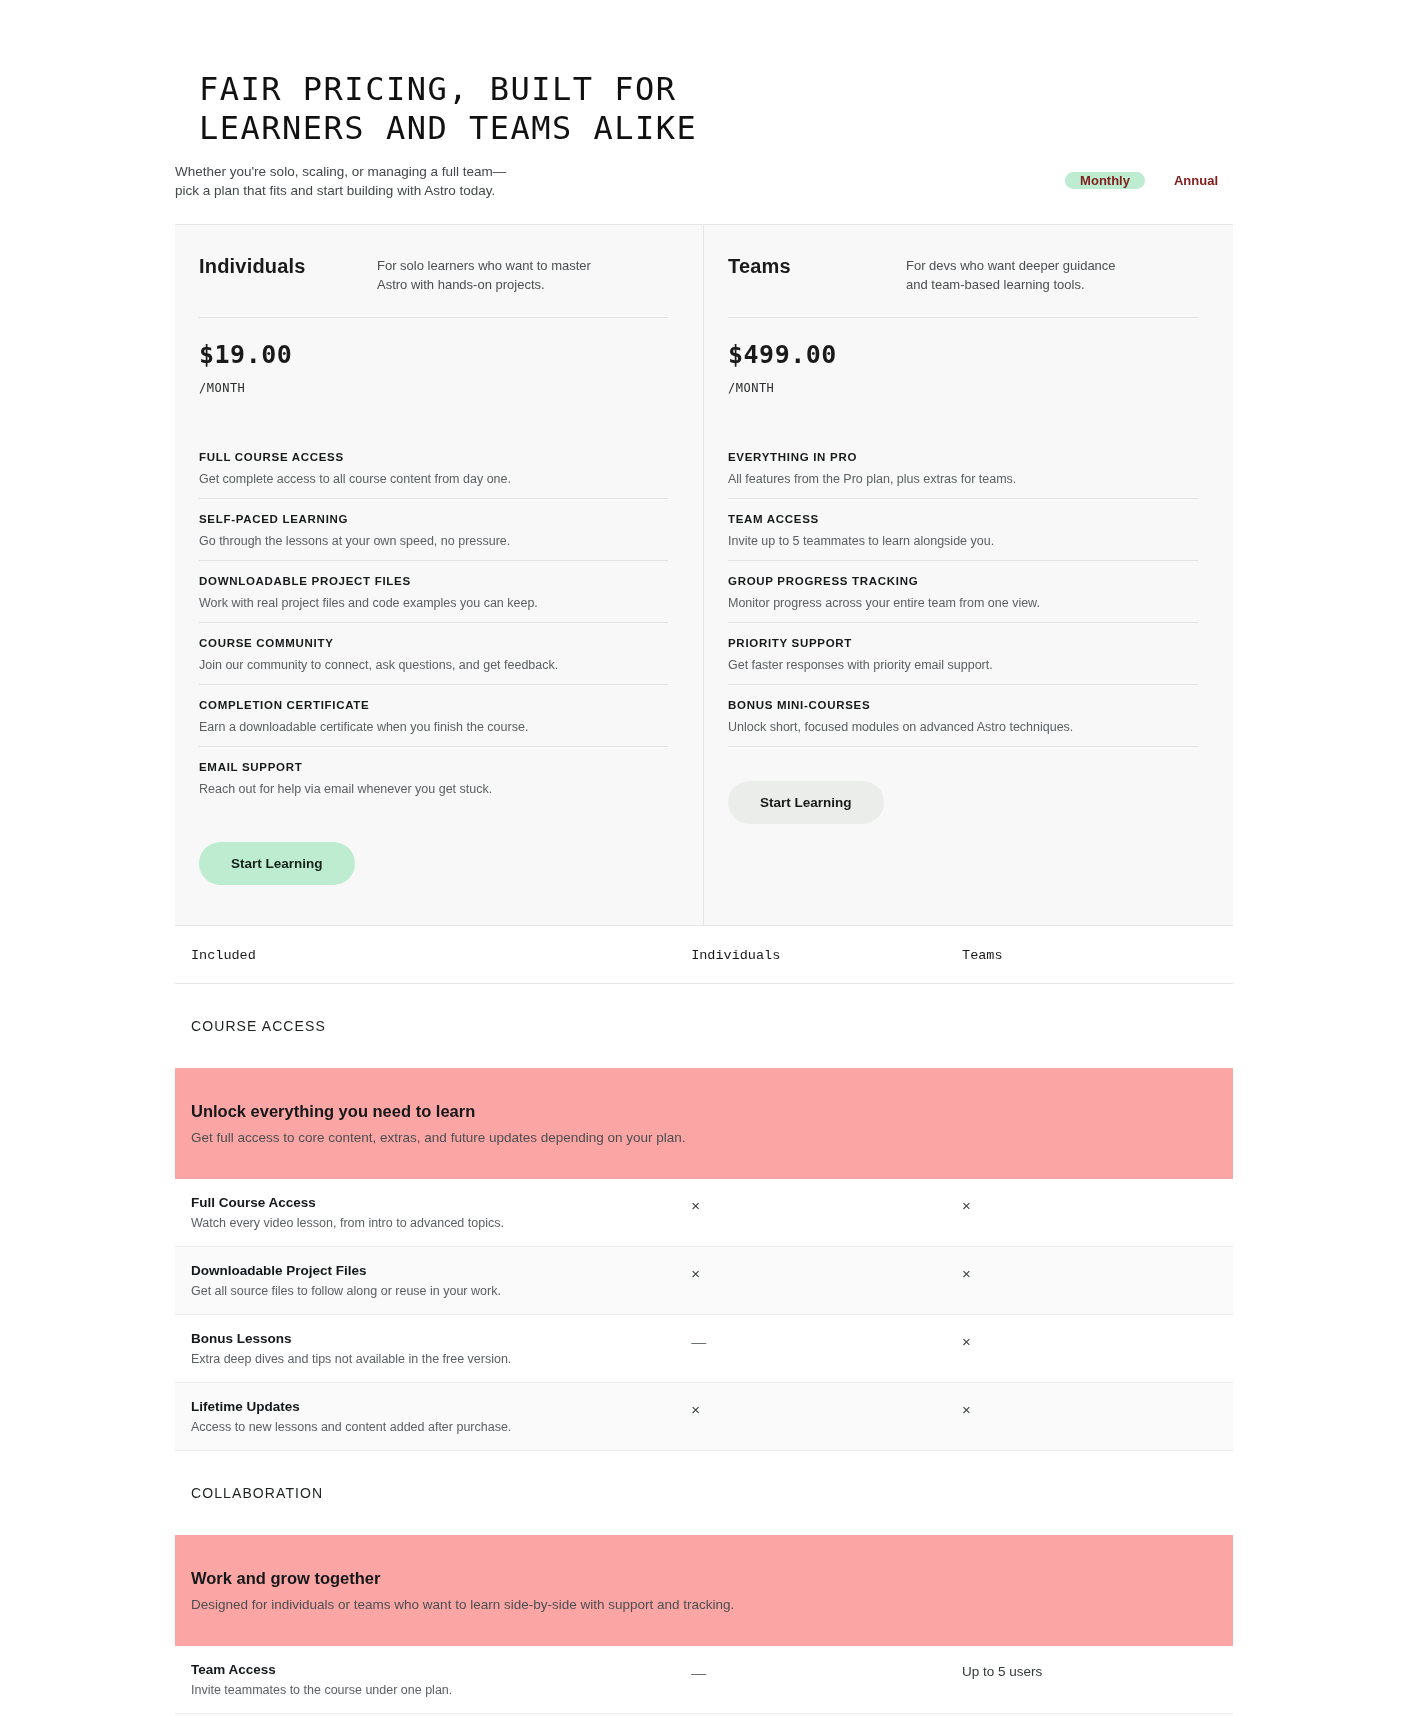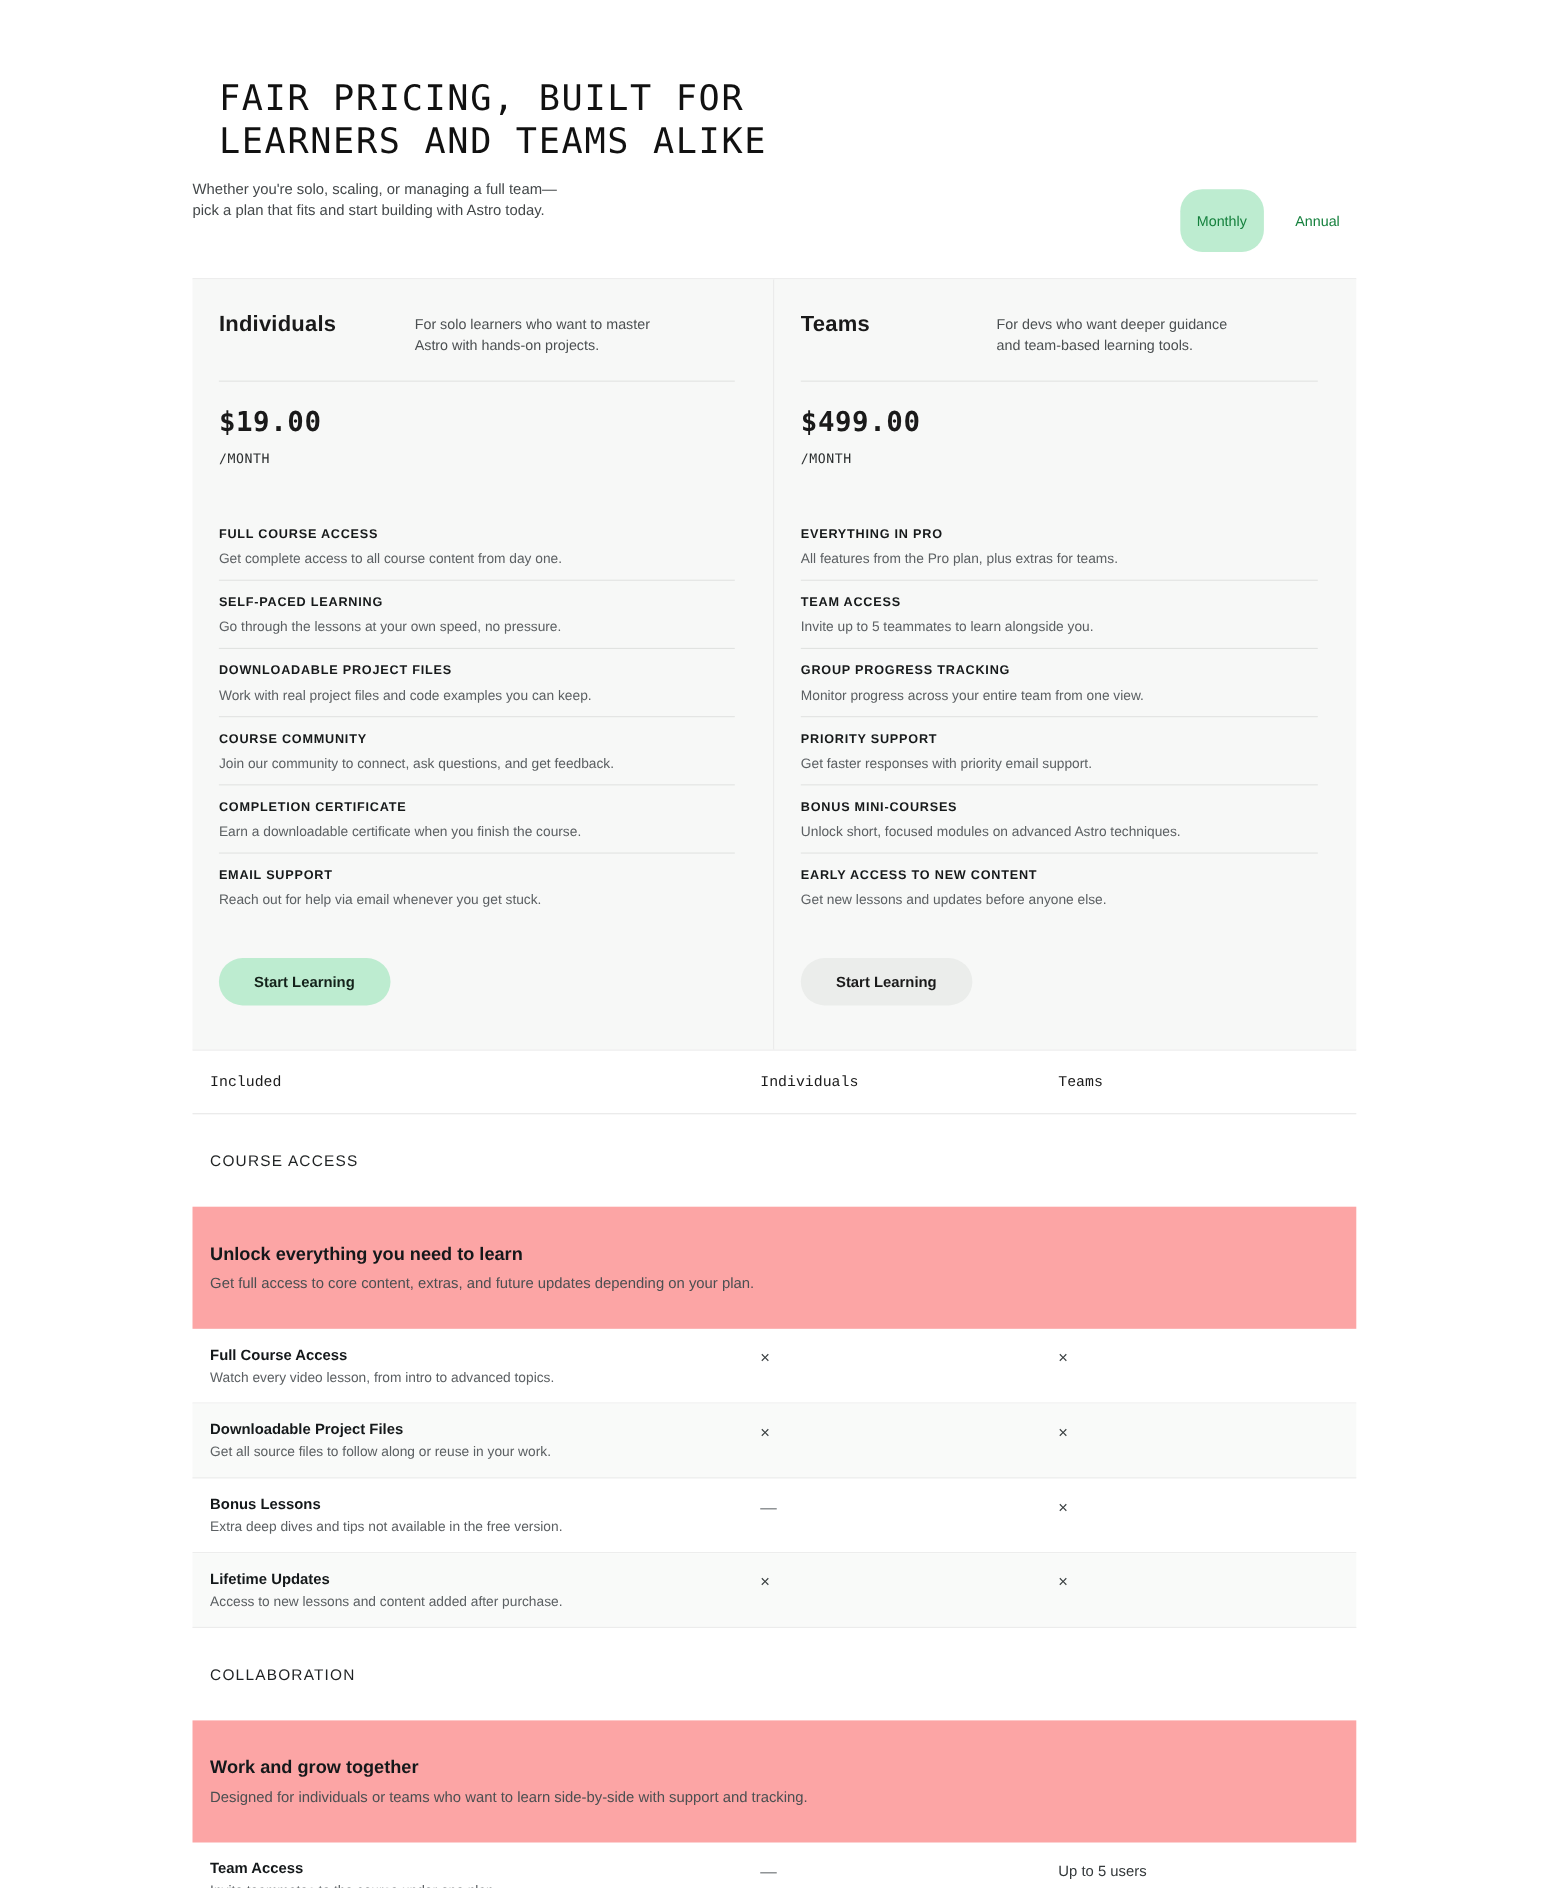--- a/index.html
+++ b/index.html
@@ -41,23 +41,23 @@
     white-space: pre-line;
   }
   .billing-toggle {
     display: flex;
     align-items: center;
     gap: 14px;
     margin-top: 10px;
   }
   .billing-opt {
     font-size: 13px;
-    font-weight: 400;
-    color: #15803d;
-    padding: 21px 15px;
+    font-weight: 700;
+    color: #7f1d1d;
+    padding: 1px 15px;
     border-radius: 20px;
     cursor: pointer;
     white-space: nowrap;
   }
   .billing-opt.active {
     background: #bdecd0;
   }
 
   
   .cards {
@@ -270,24 +270,20 @@
         <div class="feat-desc">Monitor progress across your entire team from one view.</div>
       </div>
       <div class="feat">
         <div class="feat-title">PRIORITY SUPPORT</div>
         <div class="feat-desc">Get faster responses with priority email support.</div>
       </div>
       <div class="feat">
         <div class="feat-title">BONUS MINI-COURSES</div>
         <div class="feat-desc">Unlock short, focused modules on advanced Astro techniques.</div>
       </div>
-      <div class="feat" style="border-bottom:none">
-        <div class="feat-title">EARLY ACCESS TO NEW CONTENT</div>
-        <div class="feat-desc">Get new lessons and updates before anyone else.</div>
-      </div>
       <div class="cta-wrap">
         <button class="cta secondary">Start Learning</button>
       </div>
     </div>
   </div>
 
   <div class="table">
 
     <div class="t-head">
       <div class="col-feature">Included</div>

